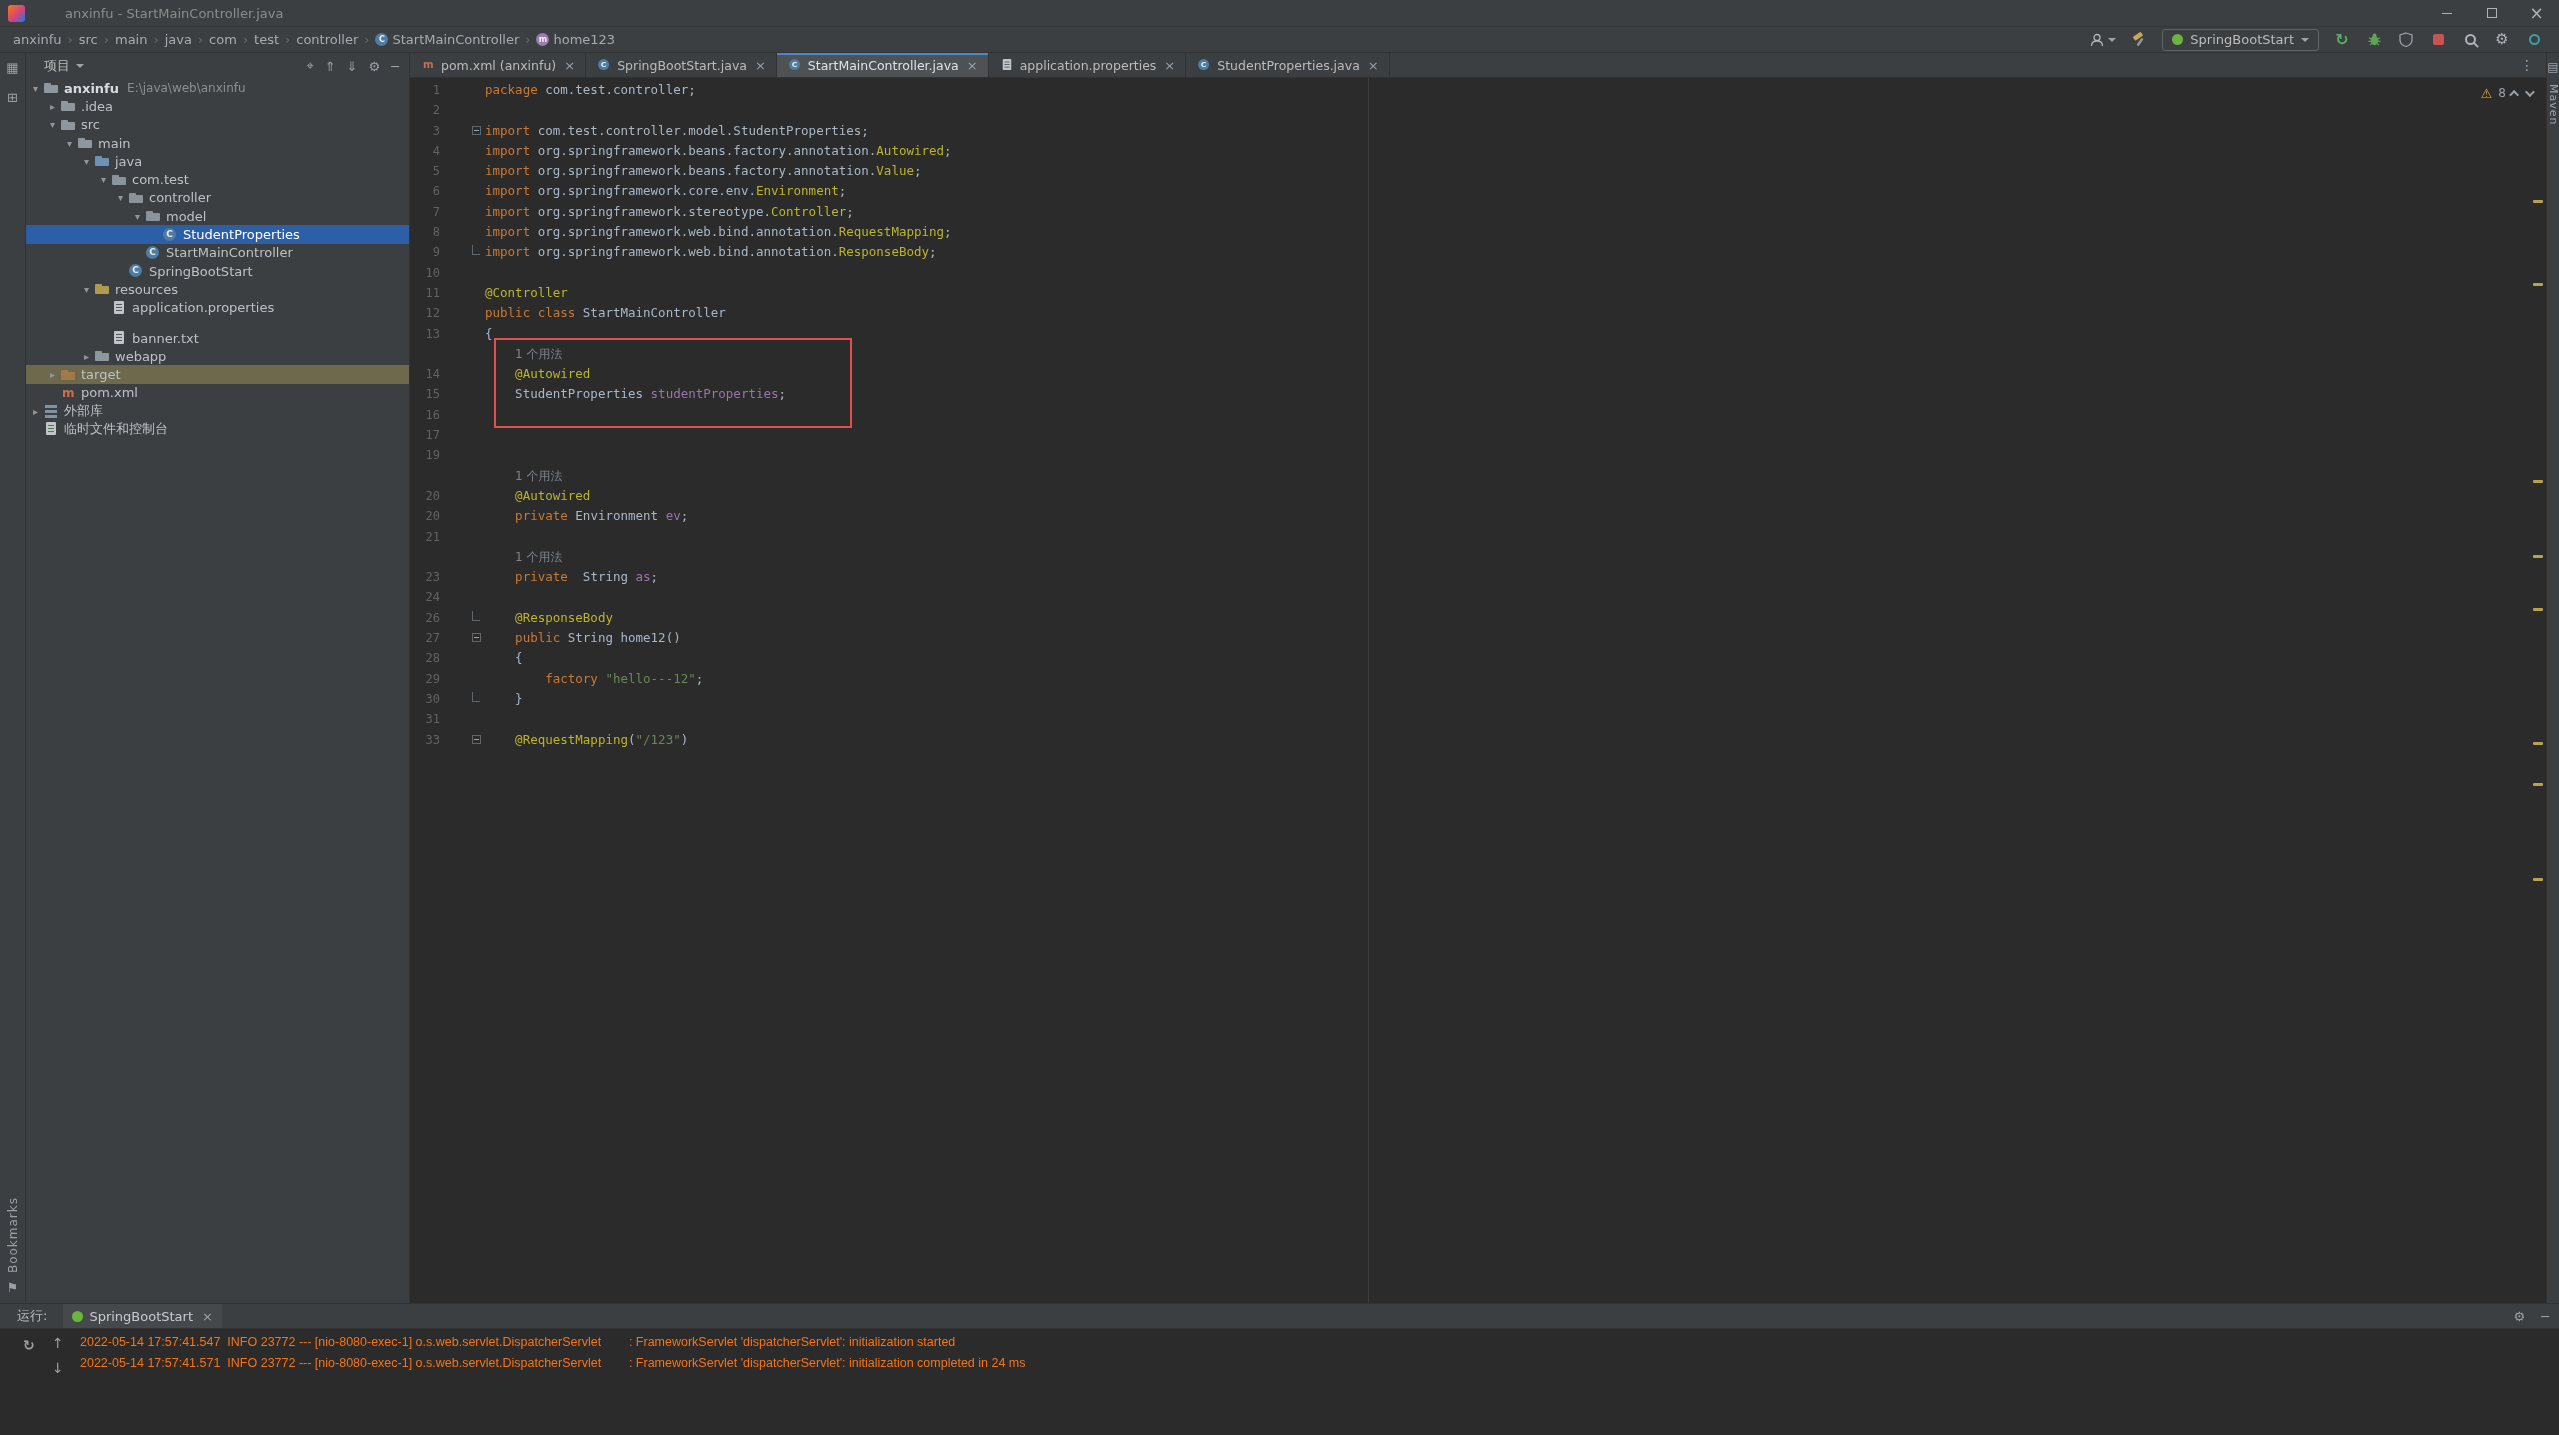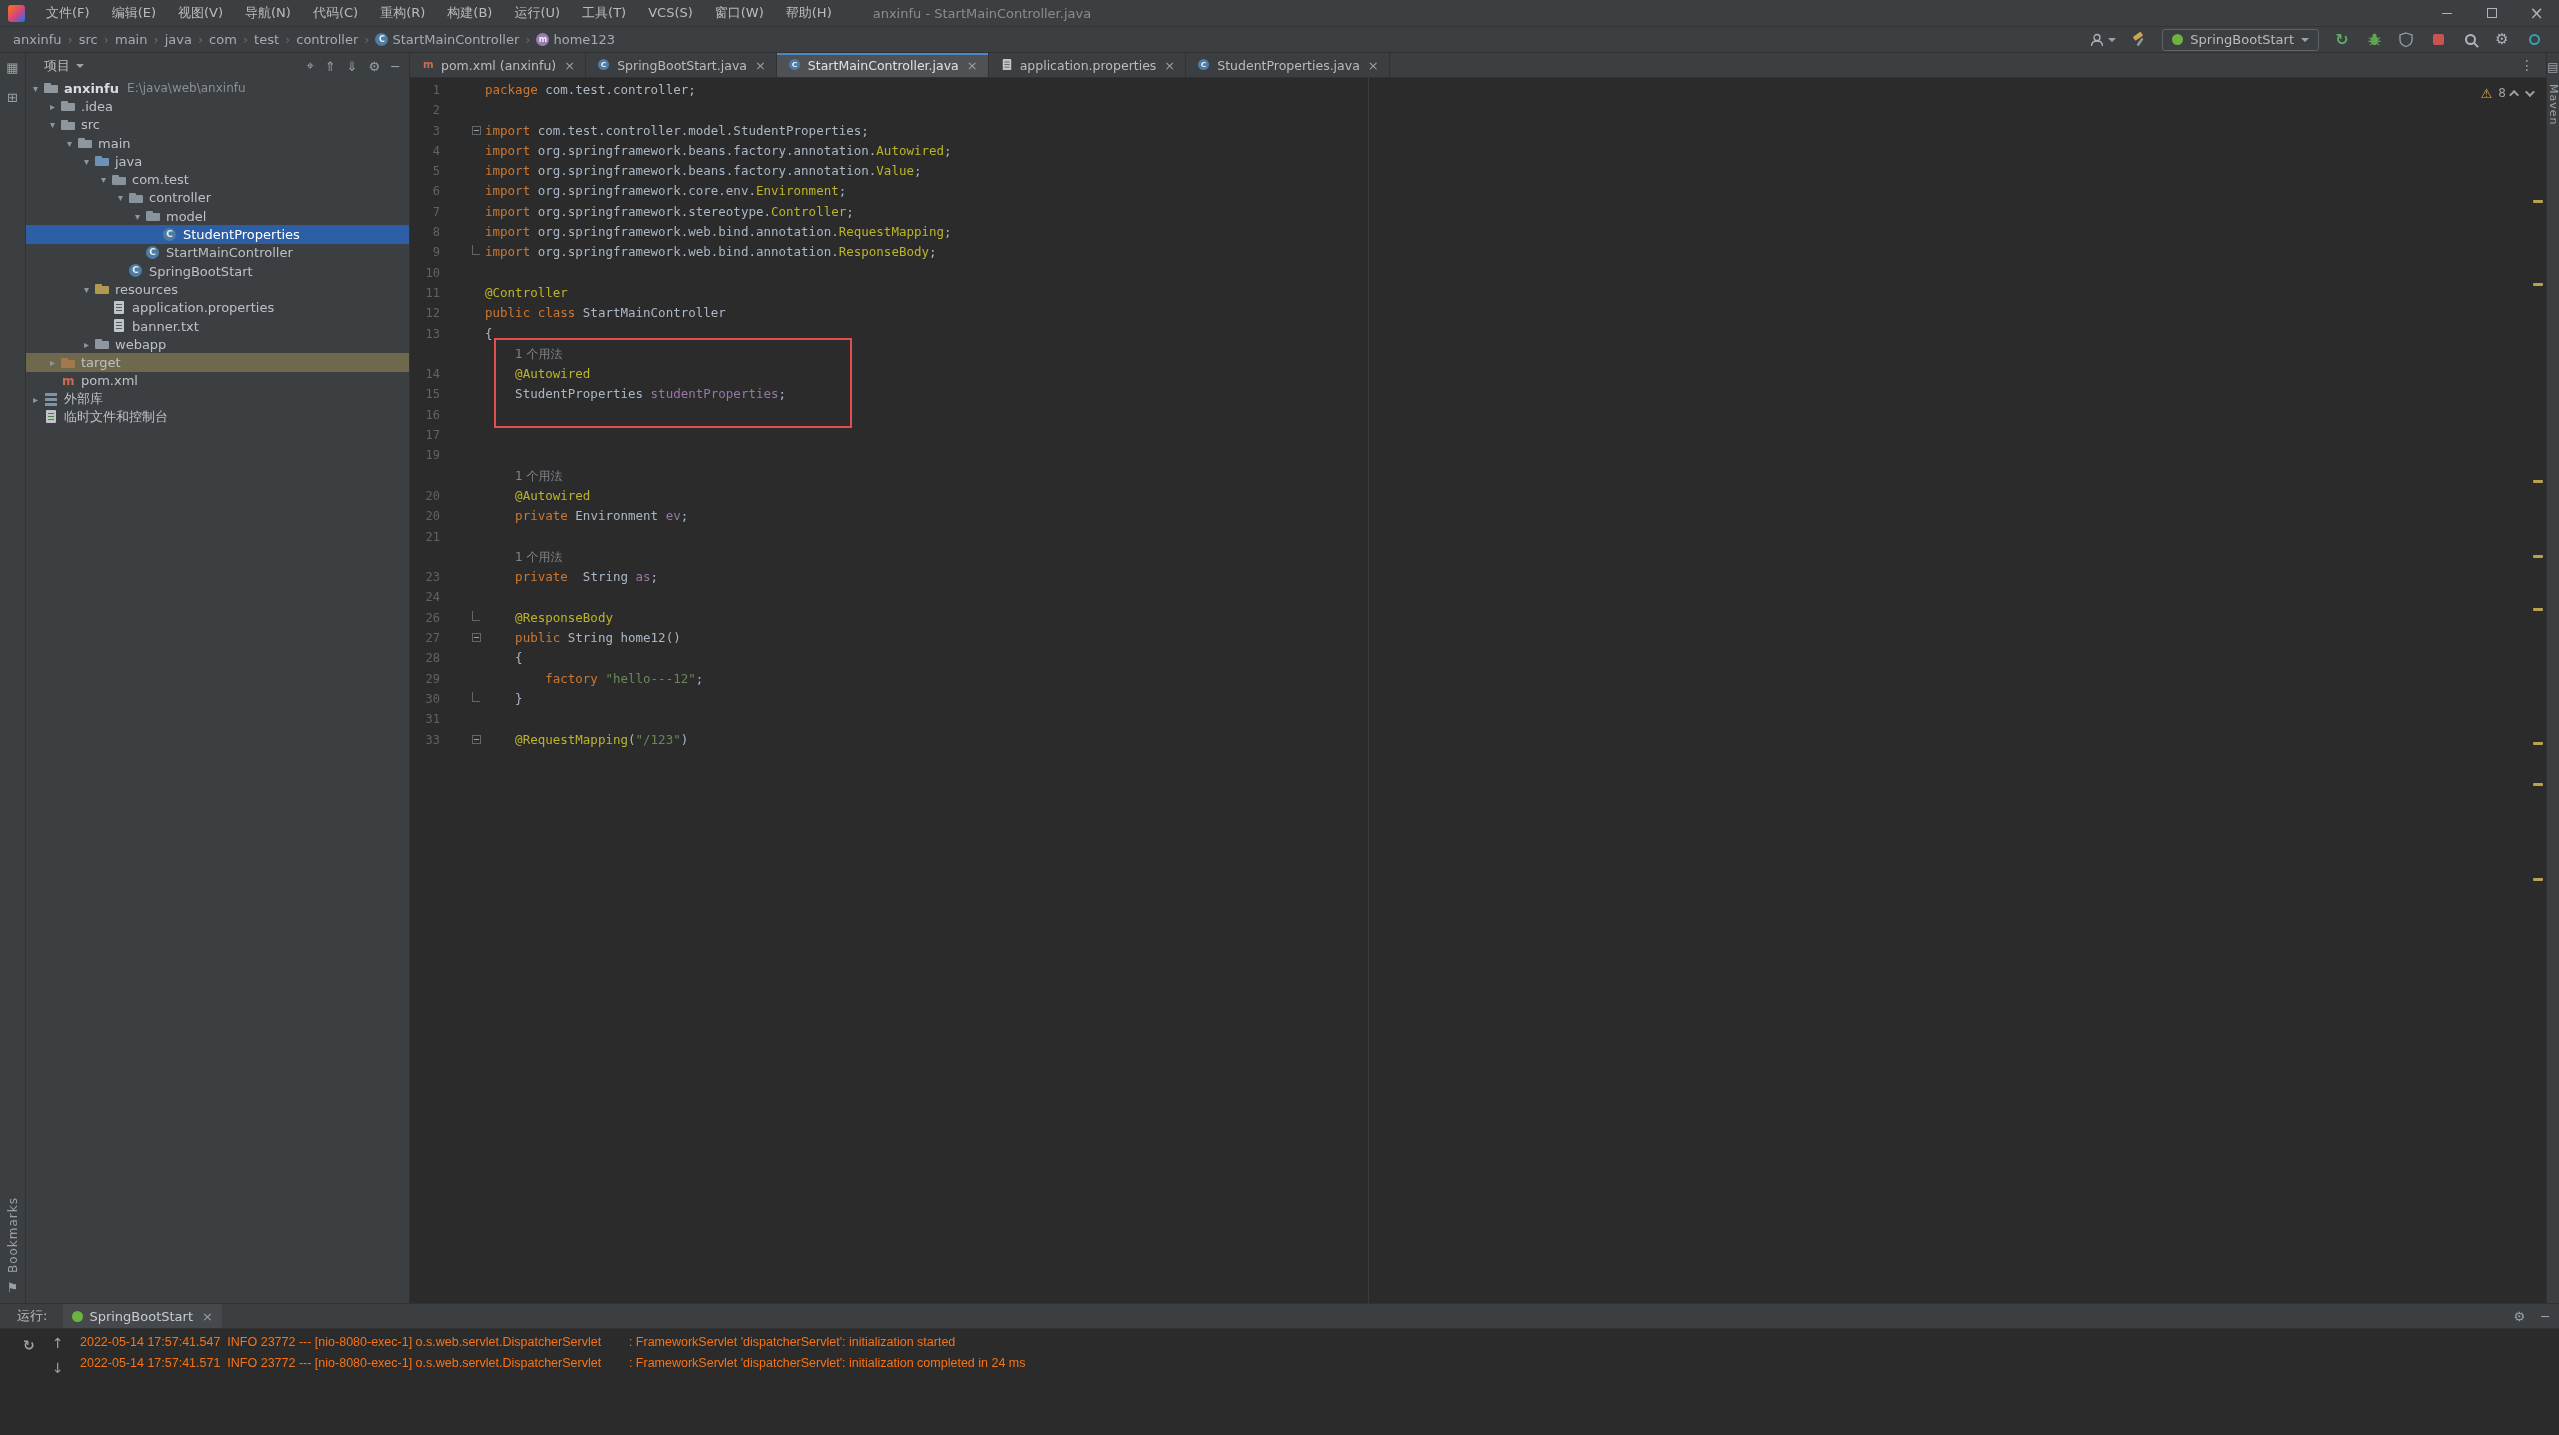--- a/index.html
+++ b/index.html
@@ -140,34 +140,20 @@
     font-family:Liberation Sans, sans-serif;font-size:12.5px;color:#f97316}
   .cline{height:21px;line-height:21px;white-space:pre}
 </style>
 </head>
 <body>
 
 <div class="app">
 
   <div class="titlebar">
     <span class="logo"></span>
-    <nav class="menus" id="menus">
-        <span class="menu-item">文件(F)</span>
-        <span class="menu-item">编辑(E)</span>
-        <span class="menu-item">视图(V)</span>
-        <span class="menu-item">导航(N)</span>
-        <span class="menu-item">代码(C)</span>
-        <span class="menu-item">重构(R)</span>
-        <span class="menu-item">构建(B)</span>
-        <span class="menu-item">运行(U)</span>
-        <span class="menu-item">工具(T)</span>
-        <span class="menu-item">VCS(S)</span>
-        <span class="menu-item">窗口(W)</span>
-        <span class="menu-item">帮助(H)</span>
-      </nav>
     <span class="wtitle">anxinfu - StartMainController.java</span>
     <div class="wctl">
       <span class="wbtn">
           <span class="min-glyph"></span>
         </span>
       <span class="wbtn">
           <span class="max-glyph"></span>
         </span>
       <span class="wbtn">
           <span class="close-glyph">×</span>
@@ -349,21 +335,21 @@
           <div class="trow" style="padding-left: 53px;">
             <span class="chev">▾</span>
             <span class="ic ic-folder-res"></span>
             <span class="tlabel">resources</span>
           </div>
           <div class="trow" style="padding-left: 70px;">
             <span class="chev"></span>
             <span class="ic ic-properties"></span>
             <span class="tlabel">application.properties</span>
           </div>
-          <div class="trow" style="padding-left: 70px;">
+          <div class="trow" style="padding-left: 70px; margin-top: 12px;">
             <span class="chev"></span>
             <span class="ic ic-text"></span>
             <span class="tlabel">banner.txt</span>
           </div>
           <div class="trow" style="padding-left: 53px;">
             <span class="chev">▸</span>
             <span class="ic ic-folder"></span>
             <span class="tlabel">webapp</span>
           </div>
           <div class="trow st-target" style="padding-left: 19px;">

